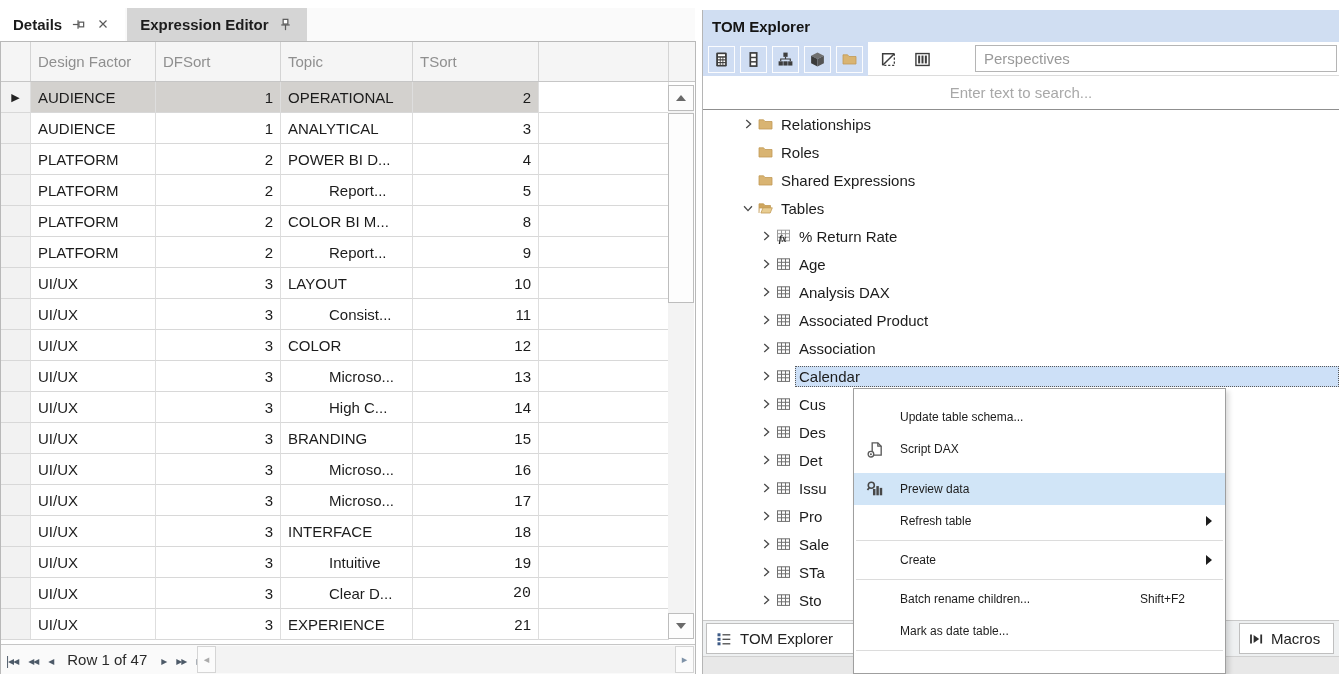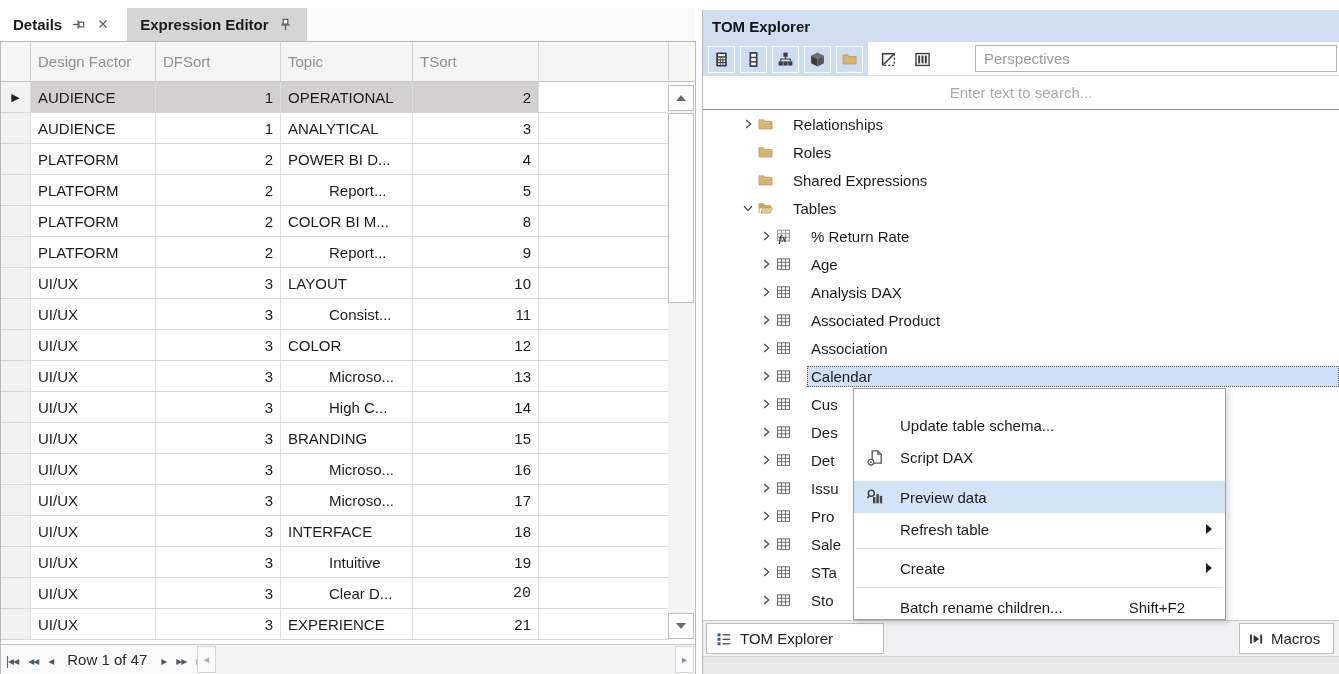--- a/index.html
+++ b/index.html
@@ -55,32 +55,32 @@
   .perspectives input::placeholder{color:#9a9a9a;}
   .tom-search{height:34px;box-sizing:border-box;border-bottom:1px solid #8f8f8f;}
   .tom-search input{width:100%;height:100%;border:none;outline:none;font-family:inherit;font-size:15px;
                     padding:0 7px;box-sizing:border-box;color:#1c1c1c;text-align:center;}
   .tom-search input::placeholder{color:#a8a8a8;}
   .tree{position:relative;height:508px;overflow:hidden;background:#fff;}
   .tree-row{display:flex;align-items:center;height:28px;font-size:15px;}
   .tree-row.lvl0{padding-left:36px;}
   .tree-row.lvl1{padding-left:54px;}
   .chev{width:18px;height:16px;display:inline-flex;align-items:center;justify-content:center;flex:0 0 18px;}
-  .ticon{width:18px;height:17px;display:inline-flex;align-items:center;margin-right:14px;flex:0 0 18px;}
+  .ticon{width:18px;height:17px;display:inline-flex;align-items:center;margin-right:2px;flex:0 0 18px;}
   .tlabel{white-space:nowrap;overflow:hidden;padding:2px 4px;}
   .tree-row.selected .tlabel{flex:1;background:#cde0f7;border:1px dotted #5a5a5a;padding:1px 3px;}
   .dockbar{position:absolute;left:0;right:0;top:610px;height:36px;background:#eef0f1;border-top:1px solid #c9c9c9;box-sizing:border-box;}
   .dock-tab{position:absolute;left:3px;top:2px;width:178px;height:31px;background:#fff;border:1px solid #bfbfbf;
             box-sizing:border-box;display:flex;align-items:center;gap:8px;padding:0 9px;font-size:15px;color:#222;white-space:nowrap;overflow:hidden;}
   .macros-btn{position:absolute;right:5px;top:2px;width:95px;height:31px;background:#fff;border:1px solid #bfbfbf;
             box-sizing:border-box;display:flex;align-items:center;gap:7px;padding:0 8px;font-size:15px;color:#222;}
   .tom-bottom{position:absolute;left:0;right:0;bottom:0;height:18px;background:#e8e8e8;border-top:1px solid #d0d0d0;box-sizing:border-box;}
   
-  .ctx-menu{position:absolute;left:853px;top:388px;width:373px;height:232px;background:#fff;border:1px solid #9f9f9f;
-            box-sizing:border-box;box-shadow:3px 3px 5px rgba(0,0,0,.14);padding-top:20px;z-index:10;overflow:hidden;font-size:15px;}
+  .ctx-menu{position:absolute;left:853px;top:388px;width:373px;height:286px;background:#fff;border:1px solid #9f9f9f;
+            box-sizing:border-box;box-shadow:3px 3px 5px rgba(0,0,0,.14);padding-top:12px;z-index:10;overflow:hidden;font-size:12px;}
   .menu-item{position:relative;height:32px;display:flex;align-items:center;}
   .menu-item.hl{background:#d1e5f7;margin-top:8px;}
   .micon{width:26px;margin-left:8px;display:inline-flex;align-items:center;justify-content:center;flex:0 0 26px;}
   .mlabel{margin-left:12px;white-space:nowrap;}
   .mshortcut{margin-left:auto;margin-right:40px;white-space:nowrap;}
   .marrow{position:absolute;right:13px;top:11px;width:0;height:0;border-top:5px solid transparent;
           border-bottom:5px solid transparent;border-left:6px solid #1c1c1c;}
   .menu-sep{height:1px;background:#dcdcdc;margin:3px 2px;}
   svg{display:block;}
 </style>

